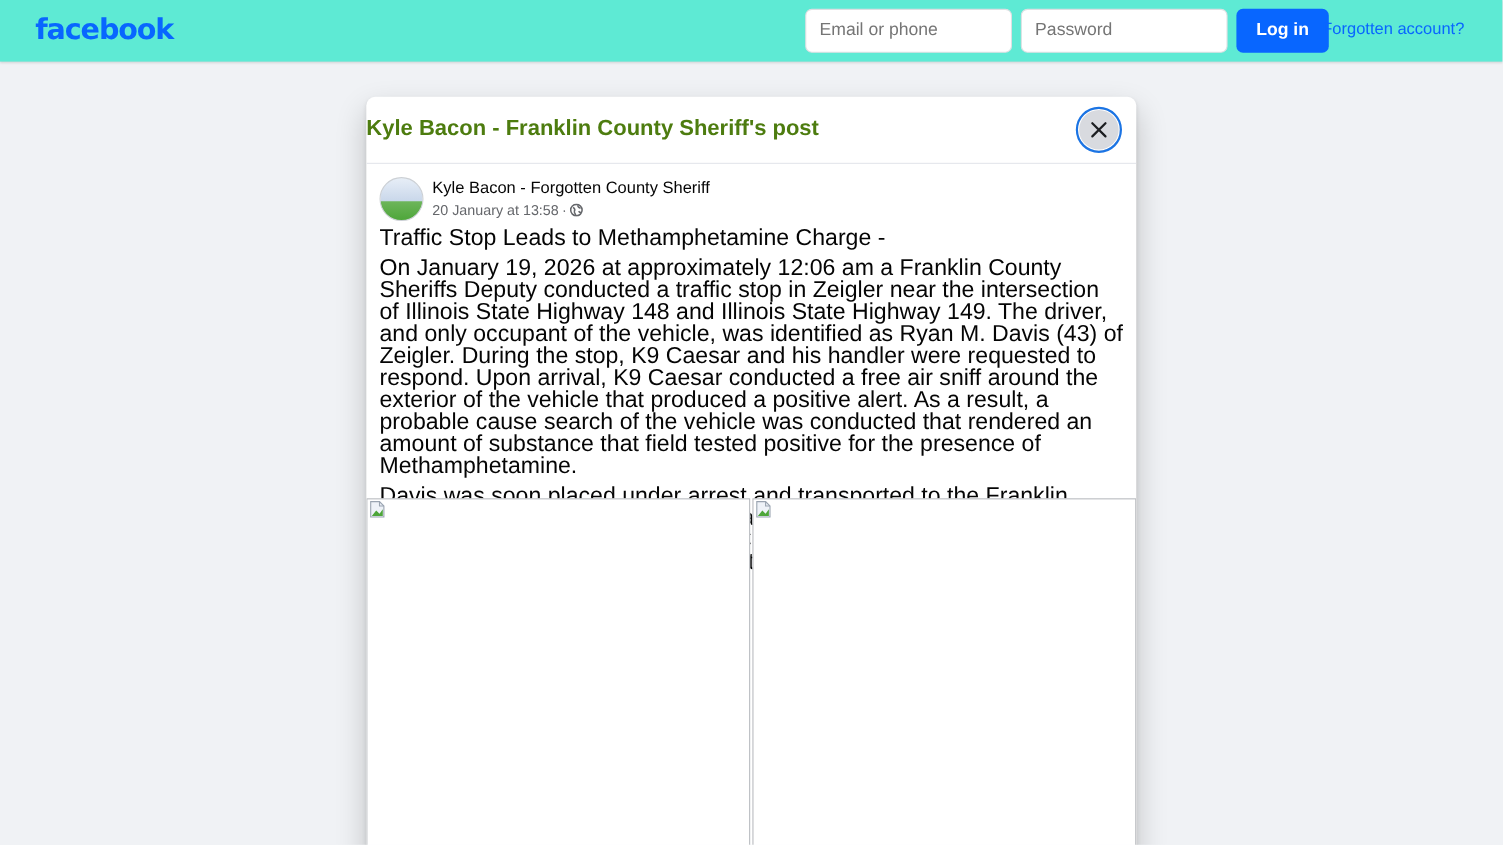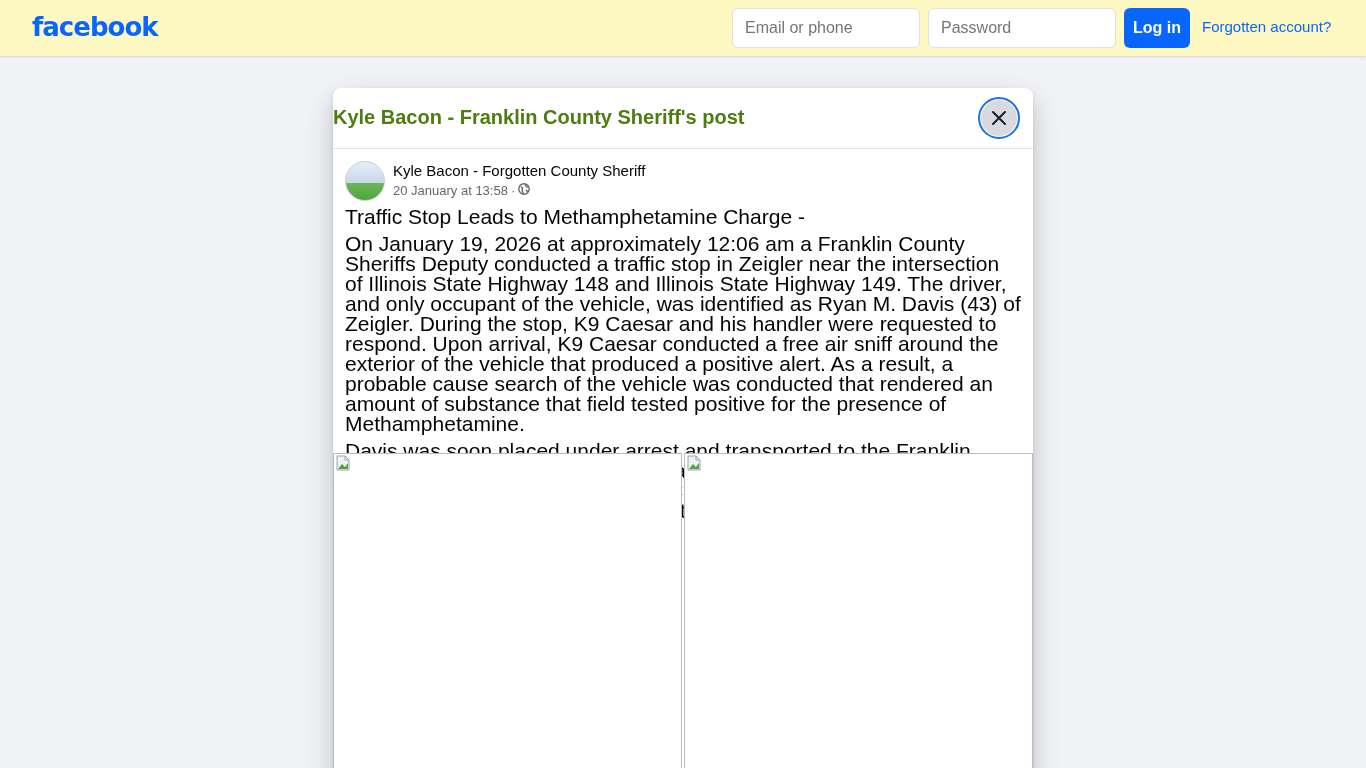--- a/index.html
+++ b/index.html
@@ -1,35 +1,35 @@
 <!DOCTYPE html>
 <html><head>
 <meta charset="utf-8">
 <style>
   * { box-sizing: border-box; margin: 0; padding: 0; }
   html, body { width: 1366px; height: 768px; overflow: hidden; }
   body { background: #f0f2f5; font-family: "Liberation Sans", "DejaVu Sans", sans-serif; color: #050505; position: relative; }
 
-  .topbar { position: absolute; left: 0; top: 0; width: 1366px; height: 56px; background: #fef9c3; box-shadow: 0 1px 2px rgba(0,0,0,0.12); z-index: 2; }
+  .topbar { position: absolute; left: 0; top: 0; width: 1366px; height: 56px; background: #5eead4; box-shadow: 0 1px 2px rgba(0,0,0,0.12); z-index: 2; }
   .logo { position: absolute; left: 32px; top: 12px; font-family: "DejaVu Sans", sans-serif; font-weight: bold; font-size: 26px; letter-spacing: -1px; color: #0866ff; }
   .field { position: absolute; top: 8px; height: 40px; width: 188px; border: 1px solid #dddfe2; border-radius: 6px; background: #fff; font-size: 16px; color: #606770; padding: 0 12px; line-height: 38px; font-family: "Liberation Sans", sans-serif; }
   .field.email { left: 732px; }
   .field.pass { left: 928px; }
-  .login-btn { position: absolute; left: 1124px; top: 8px; width: 66px; height: 40px; background: #0866ff; color: #fff; border-radius: 6px; font-weight: bold; font-size: 16px; text-align: center; line-height: 40px; }
+  .login-btn { position: absolute; left: 1124px; top: 8px; width: 84px; height: 40px; background: #0866ff; color: #fff; border-radius: 6px; font-weight: bold; font-size: 16px; text-align: center; line-height: 40px; }
   .forgot { position: absolute; left: 1202px; top: 18px; font-size: 15px; color: #0866ff; white-space: nowrap; text-align: center; }
 
   .modal { position: absolute; left: 333px; top: 88px; width: 700px; height: 700px; background: #fff; border-radius: 8px 8px 0 0; box-shadow: 0 12px 28px rgba(0,0,0,0.2), 0 2px 4px rgba(0,0,0,0.1); overflow: hidden; }
   .modal-header { height: 61px; border-bottom: 1px solid #e4e6eb; position: relative; }
   .modal-title { position: absolute; left: 0; right: 0; top: 18px; text-align: left; font-size: 20px; font-weight: bold; color: #4d7c0f; }
   .close-btn { position: absolute; left: 645px; top: 9px; width: 42px; height: 42px; border-radius: 50%; background: #d8dadf; border: 2px solid #1b74e4; box-shadow: 0 0 0 1px #fff inset; display: flex; align-items: center; justify-content: center; }
 
   .post-head { position: absolute; left: 12px; top: 73px; height: 40px; width: 660px; }
   .avatar { position: absolute; left: 0; top: 0; width: 40px; height: 40px; border-radius: 50%; overflow: hidden; border: 1px solid #ccd0d5; background: linear-gradient(180deg, #e7eef7 0%, #c9d7ea 55%, #6db55a 56%, #4ea63a 100%); }
   .author { position: absolute; left: 48px; top: 1px; font-size: 15px; color: #050505; white-space: nowrap; }
-  .meta { position: absolute; left: 48px; top: 22px; font-size: 13px; color: #65676b; white-space: nowrap; display: flex; gap: 3px; }
+  .meta { position: absolute; left: 48px; top: 22px; font-size: 13px; color: #65676b; white-space: nowrap; display: flex; align-items: center; gap: 3px; }
 
   .post-body { position: absolute; left: 12px; top: 119px; width: 676px; font-size: 21px; line-height: 20px; color: #050505; }
   .post-body p { margin-bottom: 7px; }
 
   .images { position: absolute; left: 0; top: 365px; width: 700px; height: 340px; display: flex; gap: 2px; }
   .img-slot { flex: 1; border: 1px solid #b9bcc0; background: #fff; position: relative; }
   .broken { position: absolute; left: 1px; top: 1px; width: 16px; height: 16px; }
 </style>
 </head>
 <body>

